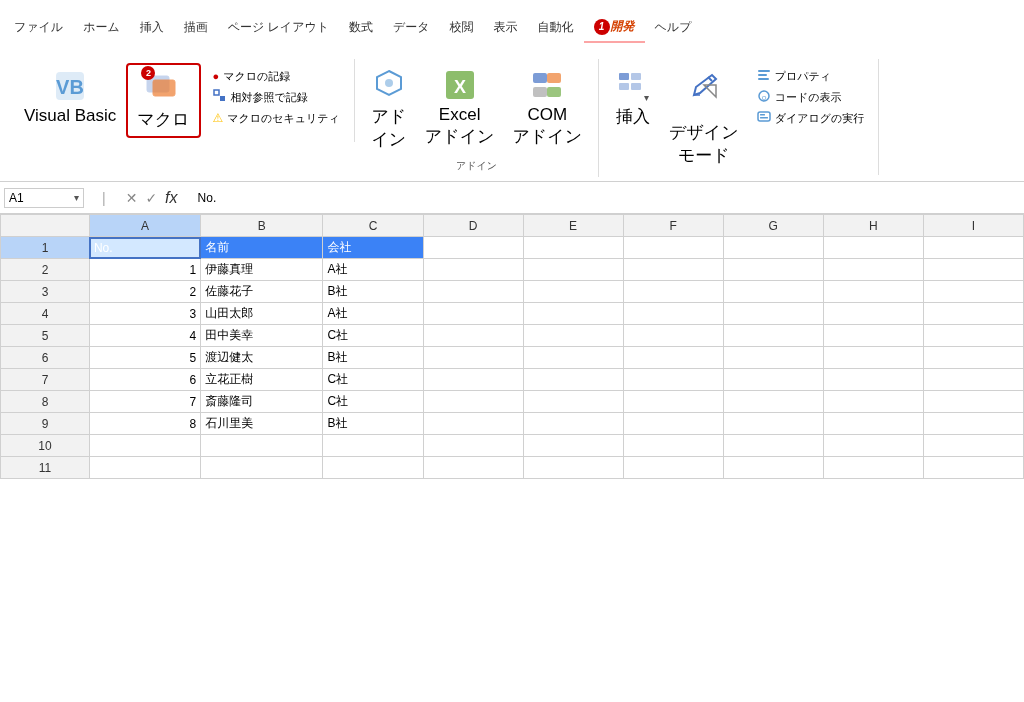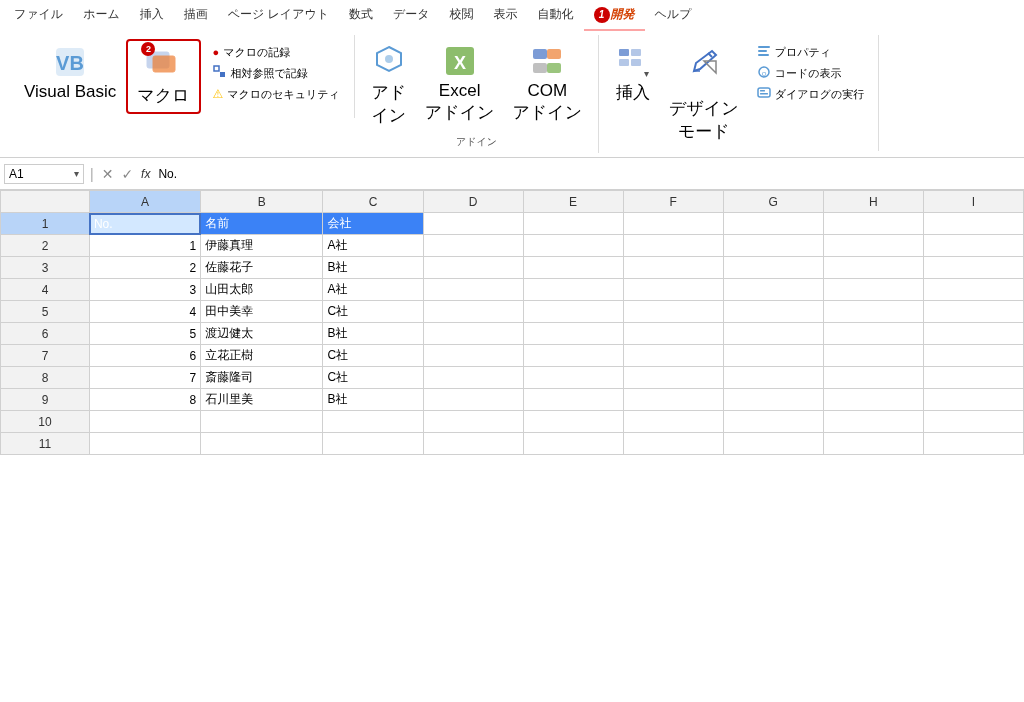--- a/index.html
+++ b/index.html
@@ -1,41 +1,41 @@
 <!DOCTYPE html>
 <html><head>
   <meta charset="utf-8">
   <style>
     * { box-sizing: border-box; margin: 0; padding: 0; }
     body { font-family: "Yu Gothic UI", "Meiryo", "MS Gothic", sans-serif; font-size: 12px; background: #fff; user-select: none; }
 
     
     .ribbon { background: #fff; border-bottom: 1px solid #d0d0d0; }
-    .ribbon-tabs { display: flex; background: #fff; padding: 0 4px; }
+    .ribbon-tabs { display: flex; background: #fff; padding: 12px 4px; align-items: center; }
     .ribbon-tab { padding: 6px 10px; font-size: 12px; color: #333; cursor: pointer; }
     .ribbon-tab.active { color: #d44000; font-weight: bold; border-bottom: 2px solid #fca5a5; font-style: italic; }
 
     .ribbon-content { display: flex; padding: 4px 8px 4px 8px; align-items: flex-start; min-height: 90px; }
 
     
     .btn-large { display: flex; flex-direction: column; align-items: center; justify-content: center; padding: 4px 8px; cursor: pointer; border-radius: 3px; min-width: 48px; min-height: 68px; }
     .btn-large .btn-icon { width: 36px; height: 36px; margin-bottom: 2px; }
     .btn-large .btn-label { font-size: 17px; text-align: center; }
 
     
     .btn-small-stack { display: flex; flex-direction: column; gap: 1px; justify-content: center; }
     .btn-small { display: flex; align-items: center; gap: 4px; padding: 2px 6px; cursor: pointer; border-radius: 2px; font-size: 11px; white-space: nowrap; min-height: 20px; }
 
     
-    .formula-bar { display: flex; align-items: center; border-bottom: 1px solid #d0d0d0; padding: 2px 4px; gap: 4px; height: 32px; }
+    .formula-bar { display: flex; align-items: center; border-bottom: 1px solid #d0d0d0; padding: 2px 4px; gap: 16px; height: 32px; }
     .name-box { border: 1px solid #ccc; width: 80px; padding: 2px 4px; font-size: 12px; display: flex; align-items: center; justify-content: space-between; cursor: pointer; }
     .formula-bar-sep { color: #aaa; font-size: 14px; margin: 0 2px; }
     .formula-icons { display: flex; align-items: center; gap: 4px; color: #555; font-size: 14px; }
     .formula-icon { cursor: pointer; padding: 0 2px; }
-    .formula-fx { font-style: italic; font-size: 12px; color: #333; }
+    .formula-fx { font-style: italic; font-size: 16px; color: #333; }
     .formula-input { flex: 1; border: none; outline: none; font-size: 12px; padding: 2px; }
 
     
     .spreadsheet { overflow: auto; }
     table { border-collapse: collapse; width: 100%; }
     th, td { border: 1px solid #d0d0d0; font-size: 12px; padding: 0; }
 
     
     .col-header { background: #f2f2f2; text-align: center; font-weight: normal; color: #333; height: 22px; min-width: 80px; }
     .row-header { background: #f2f2f2; text-align: center; font-weight: normal; color: #333; width: 24px; min-width: 24px; }

